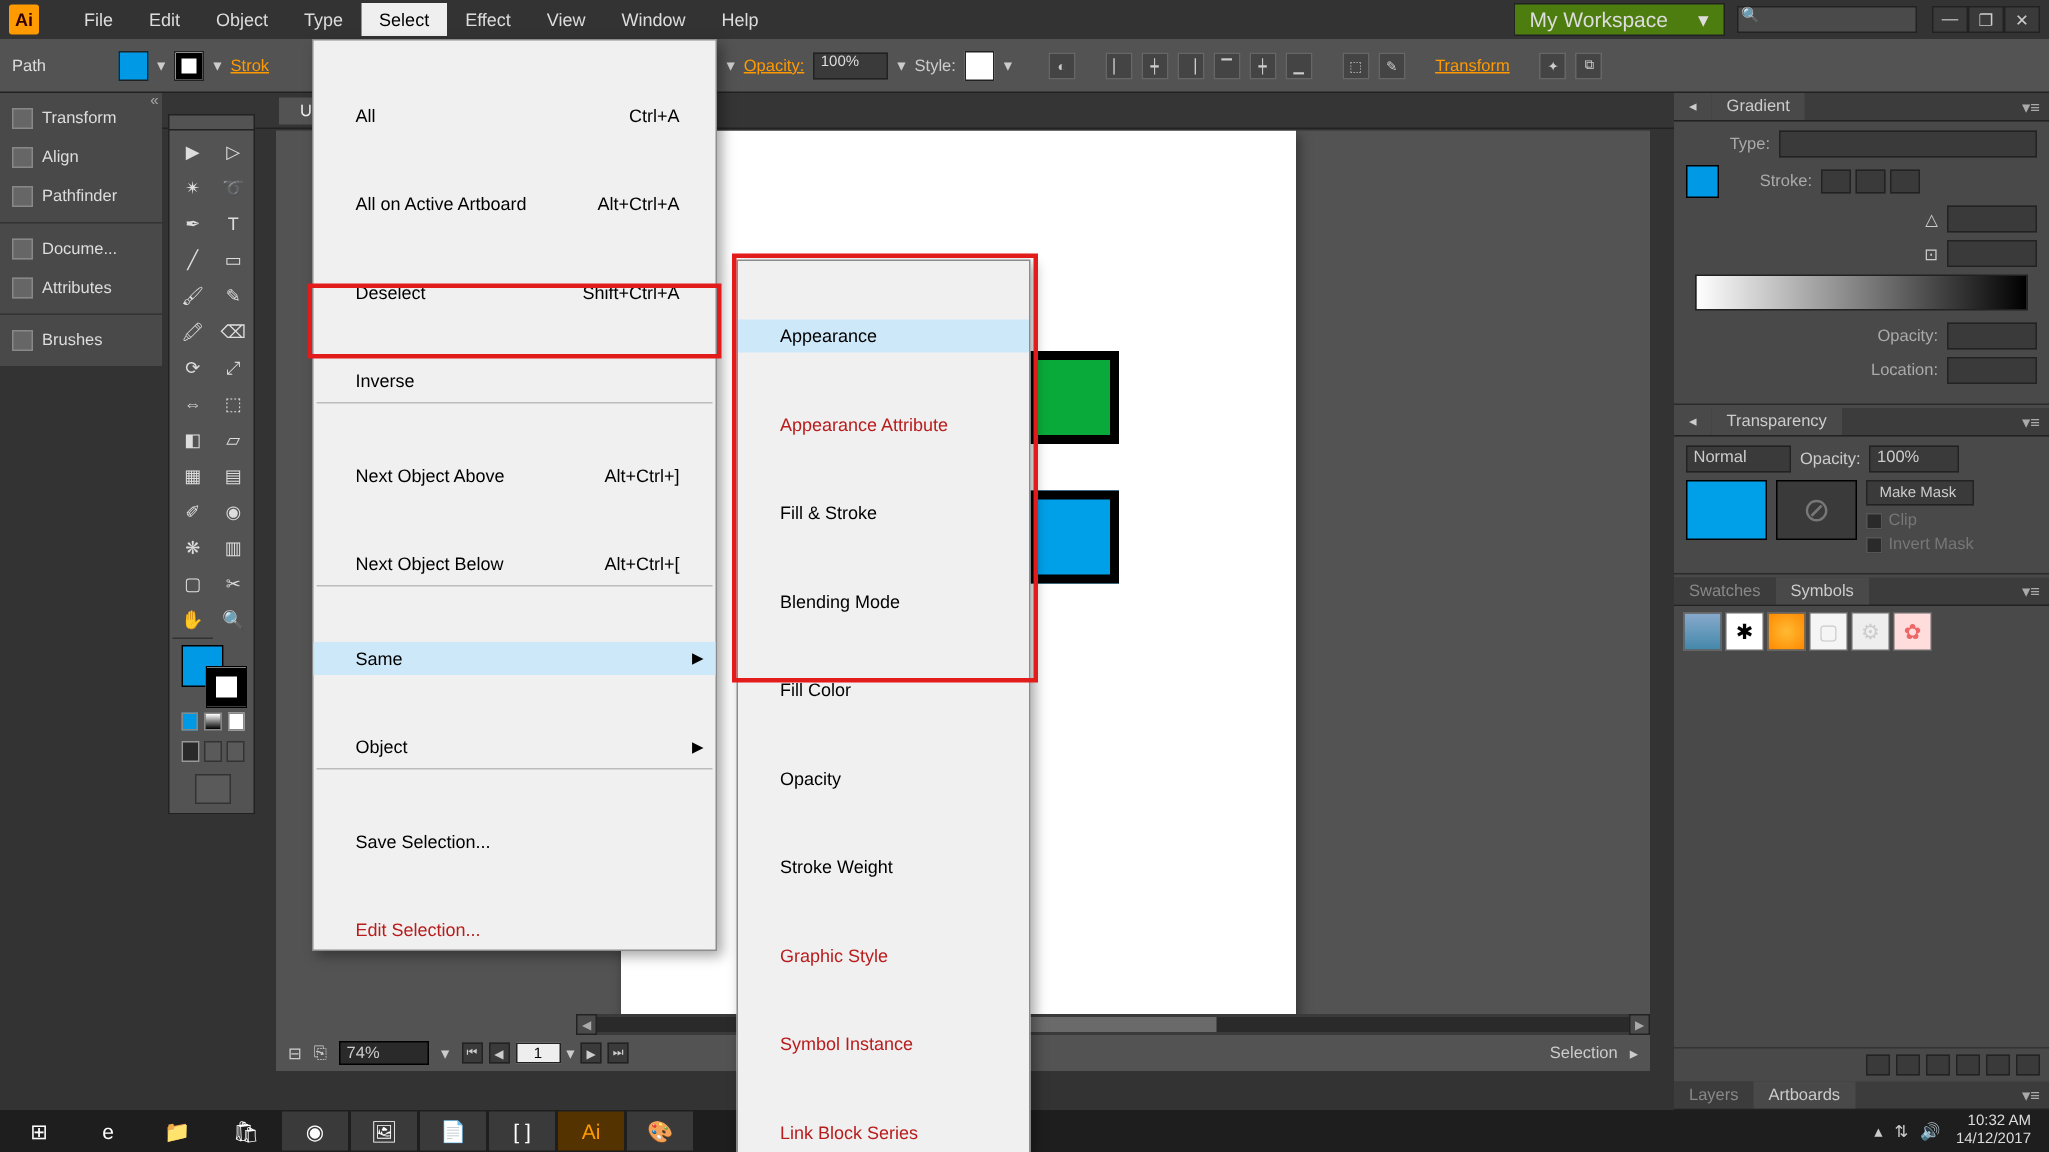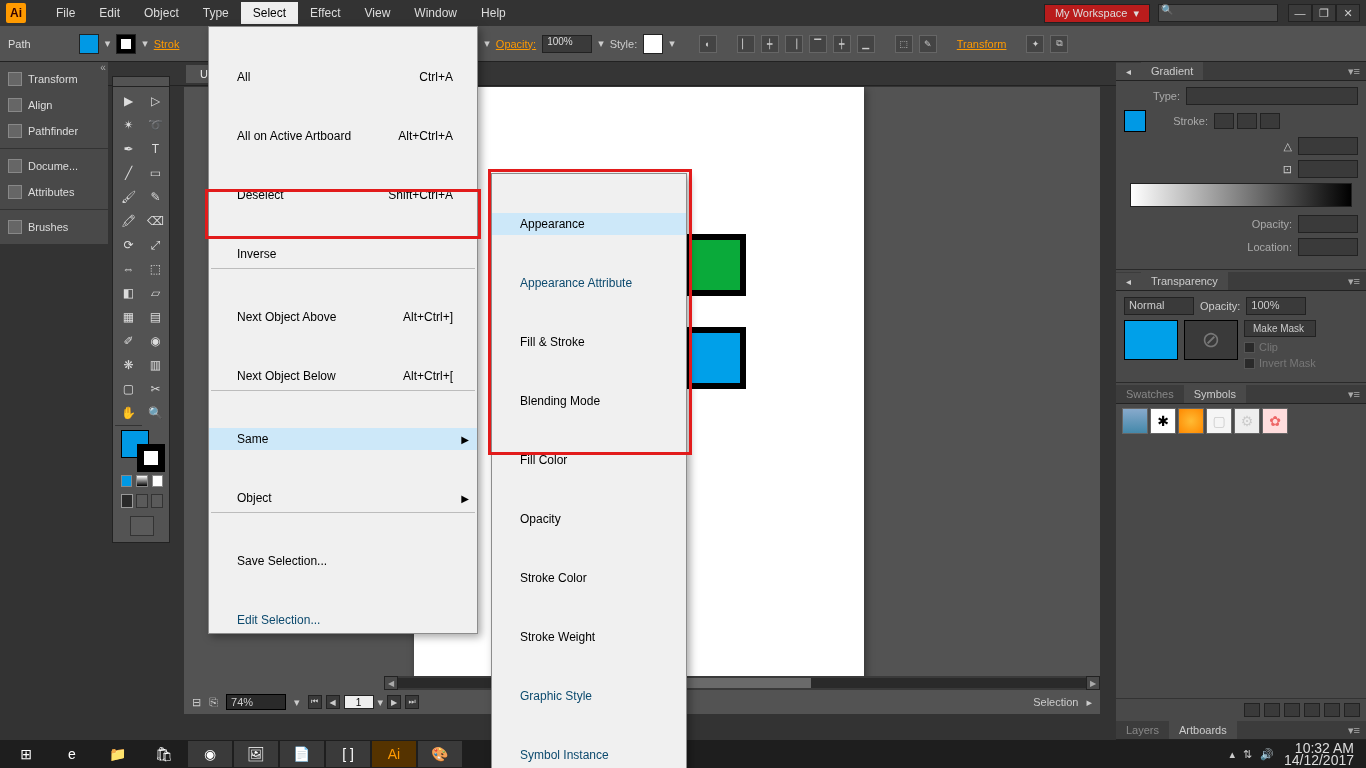--- a/index.html
+++ b/index.html
@@ -5,21 +5,21 @@
   * { box-sizing: border-box; margin: 0; padding: 0; font-family: "Segoe UI", Tahoma, sans-serif; }
   body { width: 1366px; height: 768px; overflow: hidden; background: #333333; position: relative; }
   
   
   .titlebar { height: 26px; background: #333; display: flex; align-items: center; padding: 0 6px; color: #ddd; font-size: 12px; }
   .ai-logo { width: 20px; height: 20px; background: #ff9a00; color: #330000; font-weight: bold; font-size: 12px; display: flex; align-items: center; justify-content: center; margin-right: 18px; border-radius: 2px;}
   .menus { display: flex; gap: 0; }
   .menu-item { padding: 4px 12px; cursor: default; }
   .menu-item.open { background: #efefef; color: #000; }
   .titlebar-spacer { flex: 1; }
-  .workspace-dd { background: #b91c1c; padding: 2px 10px; border: 1px solid #222; margin-right: 8px; font-size: 11px; display:flex; align-items:center; gap:6px;}
+  .workspace-dd { background: #4d7c0f; padding: 2px 10px; border: 1px solid #222; margin-right: 8px; font-size: 14px; display:flex; align-items:center; gap:20px;}
   .search-box { width: 120px; height: 18px; background: #4a4a4a; border: 1px solid #222; margin-right: 10px; position:relative;}
   .search-box::before{content:"🔍"; position:absolute; left:2px; top:-1px; font-size:10px; color:#888;}
   .wincontrols { display: flex; gap: 0; }
   .winbtn { width: 24px; height: 18px; background: #3a3a3a; border: 1px solid #222; color: #ccc; display:flex; align-items:center; justify-content:center; font-size:11px;}
   
   
   .controlbar { height: 36px; background: #535353; display: flex; align-items: center; padding: 0 8px; color: #ccc; font-size: 11px; gap: 6px; border-bottom:1px solid #222;}
   .cb-label { color:#ddd; }
   .swatch { width:20px; height:20px; border:1px solid #222;}
   .swatch.fill{ background:#0099e5;}
@@ -98,36 +98,36 @@
   .sym-footer{ display:flex; gap:4px; padding:4px 6px; border-top:1px solid #333; justify-content:flex-end;}
   .sf-icon{ width:16px; height:14px; background:#3a3a3a; border:1px solid #222;}
 
   .layer-tabs{ margin-top:auto;}
 
   
   .dropdown{ position:absolute; background:#f0f0f0; border:1px solid #8c8c8c; box-shadow:3px 3px 8px rgba(0,0,0,.35); color:#000; font-size:12px; padding:2px 0; z-index:100;}
   .dd-main{ left:208px; top:26px; width:270px;}
   .dd-item{ display:flex; justify-content:space-between; align-items:center; padding:4px 24px 4px 28px; position:relative;margin-top:37px;}
   .dd-item.hover{ background:#cde8f9;}
-  .dd-item.disabled{ color:#0c4a6e;}
+  .dd-item.disabled{ color:#b91c1c;}
   .dd-item .arrow{ position:absolute; right:8px; font-size:10px;}
   .dd-sep{ height:1px; background:#bcbcbc; margin:3px 2px;}
 
   .dd-sub{ left:491px; top:173px; width:196px;}
 
   .redbox{ position:absolute; border:3px solid #e21b1b; pointer-events:none; z-index:200;}
   .redbox.main{ left:205px; top:189px; width:276px; height:50px;}
   .redbox.sub{ left:488px; top:169px; width:204px; height:286px;}
 
   
   .taskbar{ position:absolute; bottom:0; left:0; right:0; height:28px; background:#1e1e1e; display:flex; align-items:center; padding:0 4px; gap:2px;}
   .tb-icon{ width:44px; height:26px; display:flex; align-items:center; justify-content:center; font-size:14px; color:#fff;}
   .tb-icon.active{ background:#3a3a3a;}
   .tb-spacer{ flex:1;}
-  .tb-clock{ color:#ddd; font-size:14px; text-align:right; padding:0 8px; line-height:12px;}
+  .tb-clock{ color:#ddd; font-size:10px; text-align:right; padding:0 8px; line-height:12px;}
   .tb-tray{ color:#ccc; font-size:11px; display:flex; gap:8px;}
 </style>
 </head>
 <body>
 
 <div class="titlebar">
   <div class="ai-logo">Ai</div>
   <div class="menus">
     <div class="menu-item">File</div>
     <div class="menu-item">Edit</div>
@@ -454,23 +454,20 @@
   <div class="dd-item">
       <span>Blending Mode</span>
     </div>
   <div class="dd-item">
       <span>Fill Color</span>
     </div>
   <div class="dd-item">
       <span>Opacity</span>
     </div>
   <div class="dd-item">
-      <span>Stroke Color</span>
-    </div>
-  <div class="dd-item">
       <span>Stroke Weight</span>
     </div>
   <div class="dd-item disabled">
       <span>Graphic Style</span>
     </div>
   <div class="dd-item disabled">
       <span>Symbol Instance</span>
     </div>
   <div class="dd-item disabled">
       <span>Link Block Series</span>

